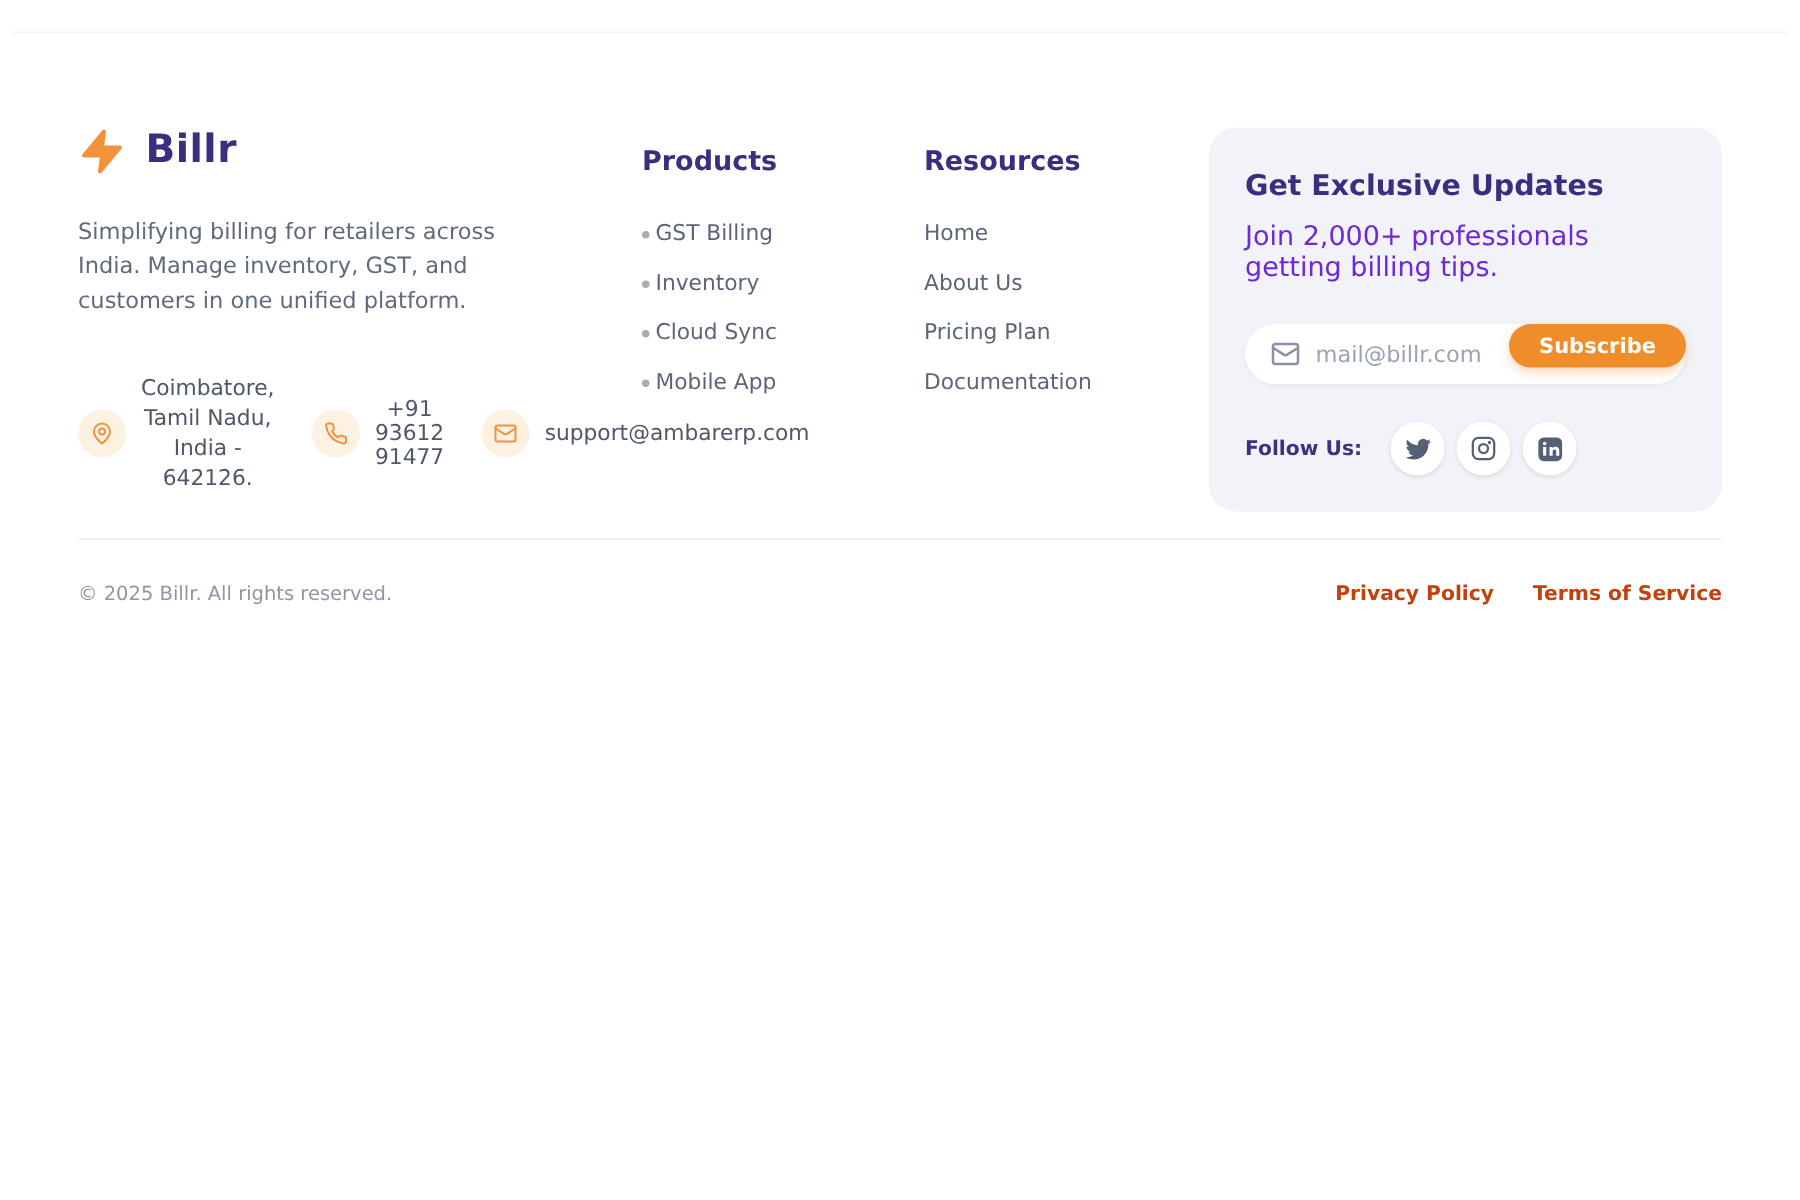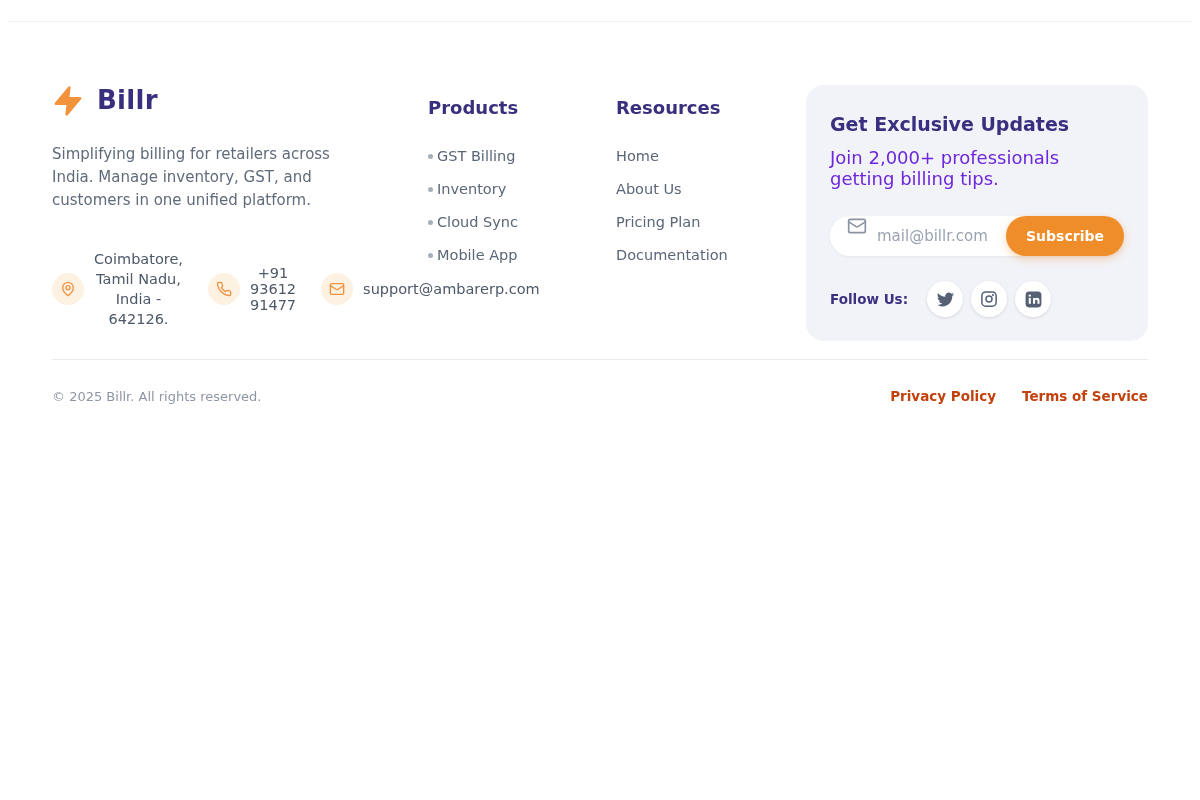--- a/index.html
+++ b/index.html
@@ -27,27 +27,27 @@
   .col-list { margin-top:30px; list-style:none; display:flex; flex-direction:column; gap:17px; }
   .list-item { display:flex; align-items:center; gap:4px; font-size:14.5px; color:#5b6678; cursor:pointer; }
   .bullet { width:5px; height:5px; border-radius:50%; background:#a6aeb9; flex:none; }
 
   
   .newsletter-card { margin-left:auto; width:342px; flex:none; background:#f2f3f8;
     border-radius:18px; padding:28px 24px 24px; }
   .card-title { font-size:19px; font-weight:bold; color:#38307f; }
   .card-sub { margin-top:12px; font-size:18px; color:#6d28d9; }
   .subscribe-row { margin-top:27px; position:relative; height:40px; background:#ffffff;
-    border-radius:9999px; display:flex; padding-left:17px;
+    border-radius:9999px; display:flex; align-items:center; padding-left:17px;
     box-shadow:0 1px 3px rgba(40,50,80,.06); }
   .mail-input-icon { display:flex; flex:none; }
   .email-input { border:none; outline:none; background:transparent; margin-left:10px;
     font-size:15px; color:#3a4454; width:150px; font-family:inherit; }
   .email-input::placeholder { color:#9aa3b2; }
-  .subscribe-btn { position:absolute; right:0; top:0; height:40px; width:118px; border:none;
+  .subscribe-btn { position:absolute; right:0; top:0; height:29px; width:118px; border:none;
     border-radius:9999px; background:#ef8d2a; color:#ffffff; font-weight:bold; font-size:14px;
     font-family:inherit; cursor:pointer; box-shadow:0 3px 8px rgba(239,141,42,.35); }
   .follow-row { margin-top:25px; display:flex; align-items:center; }
   .follow-label { font-size:13.5px; font-weight:bold; color:#3a3180; }
   .social-circles { margin-left:19px; display:flex; gap:8px; }
   .social-btn { width:36px; height:36px; border-radius:50%; background:#ffffff; border:none;
     display:flex; align-items:center; justify-content:center; cursor:pointer;
     box-shadow:0 1px 3px rgba(40,50,80,.14); }
 
   

